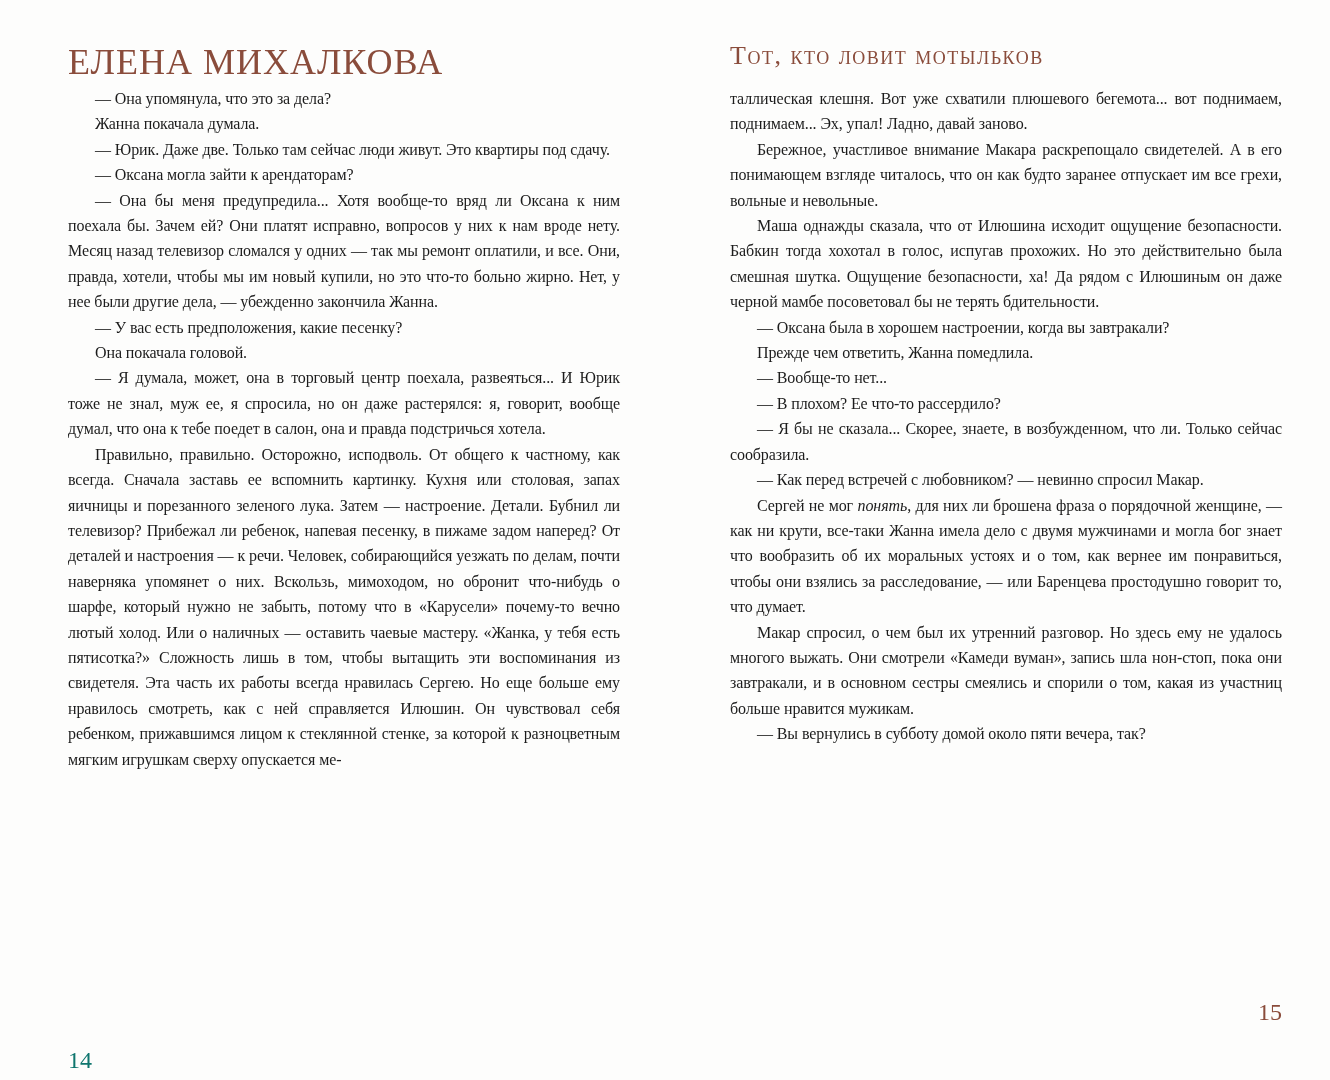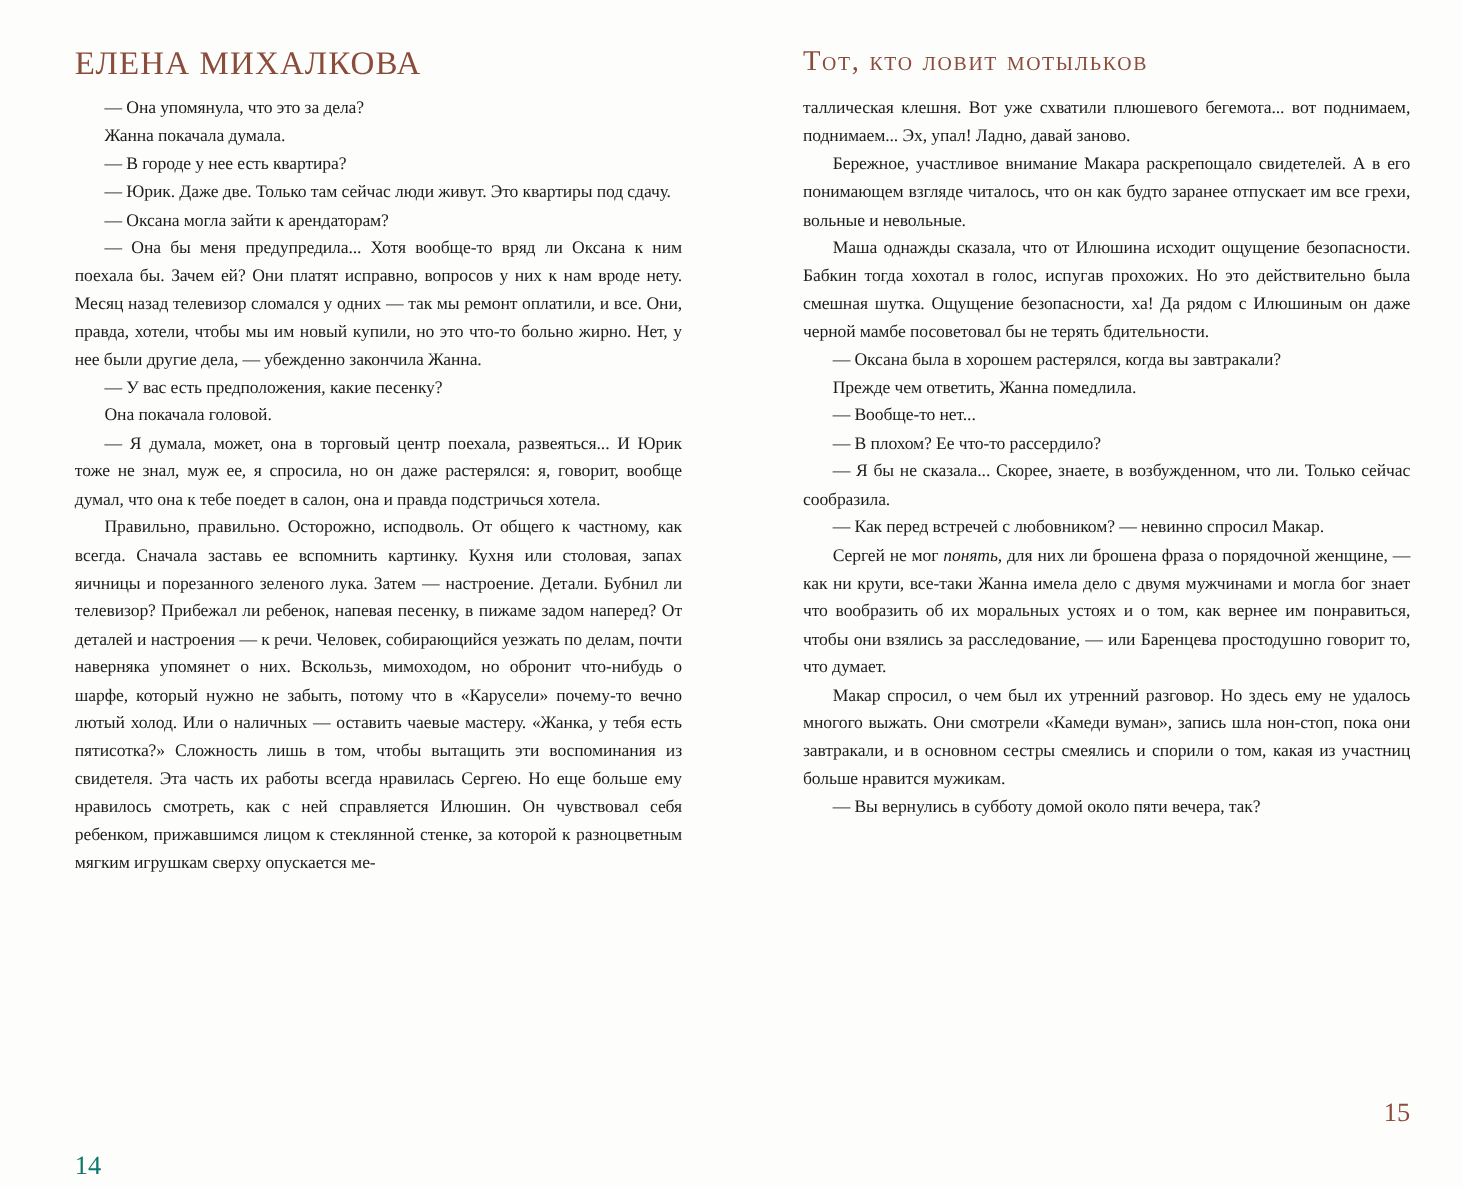--- a/index.html
+++ b/index.html
@@ -14,21 +14,21 @@
     position: absolute; top: 0; height: 1080px;
   }
   .page-left  { left: 68px;  width: 552px; }
   .page-right { left: 730px; width: 552px; }
 
   .running-head {
     position: absolute; top: 41px; left: 0; right: 0;
     white-space: nowrap;
   }
   .running-head.author {
-    font-size: 30px;
+    font-size: 36px;
     letter-spacing: 1px;
     text-align: left;
   }
   .running-head.title {
     font-size: 26px;
     font-variant: small-caps;
     letter-spacing: 1.5px;
     text-align: left;
   }
 
@@ -55,39 +55,38 @@
 </head>
 <body style="background: rgb(253, 253, 252);">
 
 <div class="spread">
 
   <div class="page page-left">
     <div class="running-head author" style="color: rgb(138, 76, 59);">ЕЛЕНА МИХАЛКОВА</div>
     <div class="page-body" id="body-left" style="color: rgb(28, 28, 28);">
         <p>— Она упомянула, что это за дела?</p>
         <p>Жанна покачала думала.</p>
-        <p>— В городе у нее есть квартира?</p>
         <p>— Юрик. Даже две. Только там сейчас люди живут. Это квартиры под сдачу.</p>
         <p>— Оксана могла зайти к арендаторам?</p>
         <p>— Она бы меня предупредила... Хотя вообще-то вряд ли Оксана к ним поехала бы. Зачем ей? Они платят исправно, вопросов у них к нам вроде нету. Месяц назад телевизор сломался у одних — так мы ремонт оплатили, и все. Они, правда, хотели, чтобы мы им новый купили, но это что-то больно жирно. Нет, у нее были другие дела, — убежденно закончила Жанна.</p>
         <p>— У вас есть предположения, какие песенку?</p>
         <p>Она покачала головой.</p>
         <p>— Я думала, может, она в торговый центр поехала, развеяться... И Юрик тоже не знал, муж ее, я спросила, но он даже растерялся: я, говорит, вообще думал, что она к тебе поедет в салон, она и правда подстричься хотела.</p>
         <p>Правильно, правильно. Осторожно, исподволь. От общего к частному, как всегда. Сначала заставь ее вспомнить картинку. Кухня или столовая, запах яичницы и порезанного зеленого лука. Затем — настроение. Детали. Бубнил ли телевизор? Прибежал ли ребенок, напевая песенку, в пижаме задом наперед? От деталей и настроения — к речи. Человек, собирающийся уезжать по делам, почти наверняка упомянет о них. Вскользь, мимоходом, но обронит что-нибудь о шарфе, который нужно не забыть, потому что в «Карусели» почему-то вечно лютый холод. Или о наличных — оставить чаевые мастеру. «Жанка, у тебя есть пятисотка?» Сложность лишь в том, чтобы вытащить эти воспоминания из свидетеля. Эта часть их работы всегда нравилась Сергею. Но еще больше ему нравилось смотреть, как с ней справляется Илюшин. Он чувствовал себя ребенком, прижавшимся лицом к стеклянной стенке, за которой к разноцветным мягким игрушкам сверху опускается ме-</p>
       </div>
     <div class="page-number verso" style="color: #0f766e; margin-top: 48px;">14</div>
   </div>
 
   <div class="page page-right">
     <div class="running-head title" style="color: rgb(138, 76, 59);">Тот, кто ловит мотыльков</div>
     <div class="page-body" id="body-right" style="color: rgb(28, 28, 28);">
         <p class="no-indent">таллическая клешня. Вот уже схватили плюшевого бегемота... вот поднимаем, поднимаем... Эх, упал! Ладно, давай заново.</p>
         <p>Бережное, участливое внимание Макара раскрепощало свидетелей. А в его понимающем взгляде читалось, что он как будто заранее отпускает им все грехи, вольные и невольные.</p>
         <p>Маша однажды сказала, что от Илюшина исходит ощущение безопасности. Бабкин тогда хохотал в голос, испугав прохожих. Но это действительно была смешная шутка. Ощущение безопасности, ха! Да рядом с Илюшиным он даже черной мамбе посоветовал бы не терять бдительности.</p>
-        <p>— Оксана была в хорошем растерялся, когда вы завтракали?</p>
+        <p>— Оксана была в хорошем настроении, когда вы завтракали?</p>
         <p>Прежде чем ответить, Жанна помедлила.</p>
         <p>— Вообще-то нет...</p>
         <p>— В плохом? Ее что-то рассердило?</p>
         <p>— Я бы не сказала... Скорее, знаете, в возбужденном, что ли. Только сейчас сообразила.</p>
         <p>— Как перед встречей с любовником? — невинно спросил Макар.</p>
         <p>Сергей не мог <em>понять</em>, для них ли брошена фраза о порядочной женщине, — как ни крути, все-таки Жанна имела дело с двумя мужчинами и могла бог знает что вообразить об их моральных устоях и о том, как вернее им понравиться, чтобы они взялись за расследование, — или Баренцева простодушно говорит то, что думает.</p>
         <p>Макар спросил, о чем был их утренний разговор. Но здесь ему не удалось многого выжать. Они смотрели «Камеди вуман», запись шла нон-стоп, пока они завтракали, и в основном сестры смеялись и спорили о том, какая из участниц больше нравится мужикам.</p>
         <p>— Вы вернулись в субботу домой около пяти вечера, так?</p>
       </div>
     <div class="page-number recto" style="color: rgb(138, 76, 59);">15</div>

